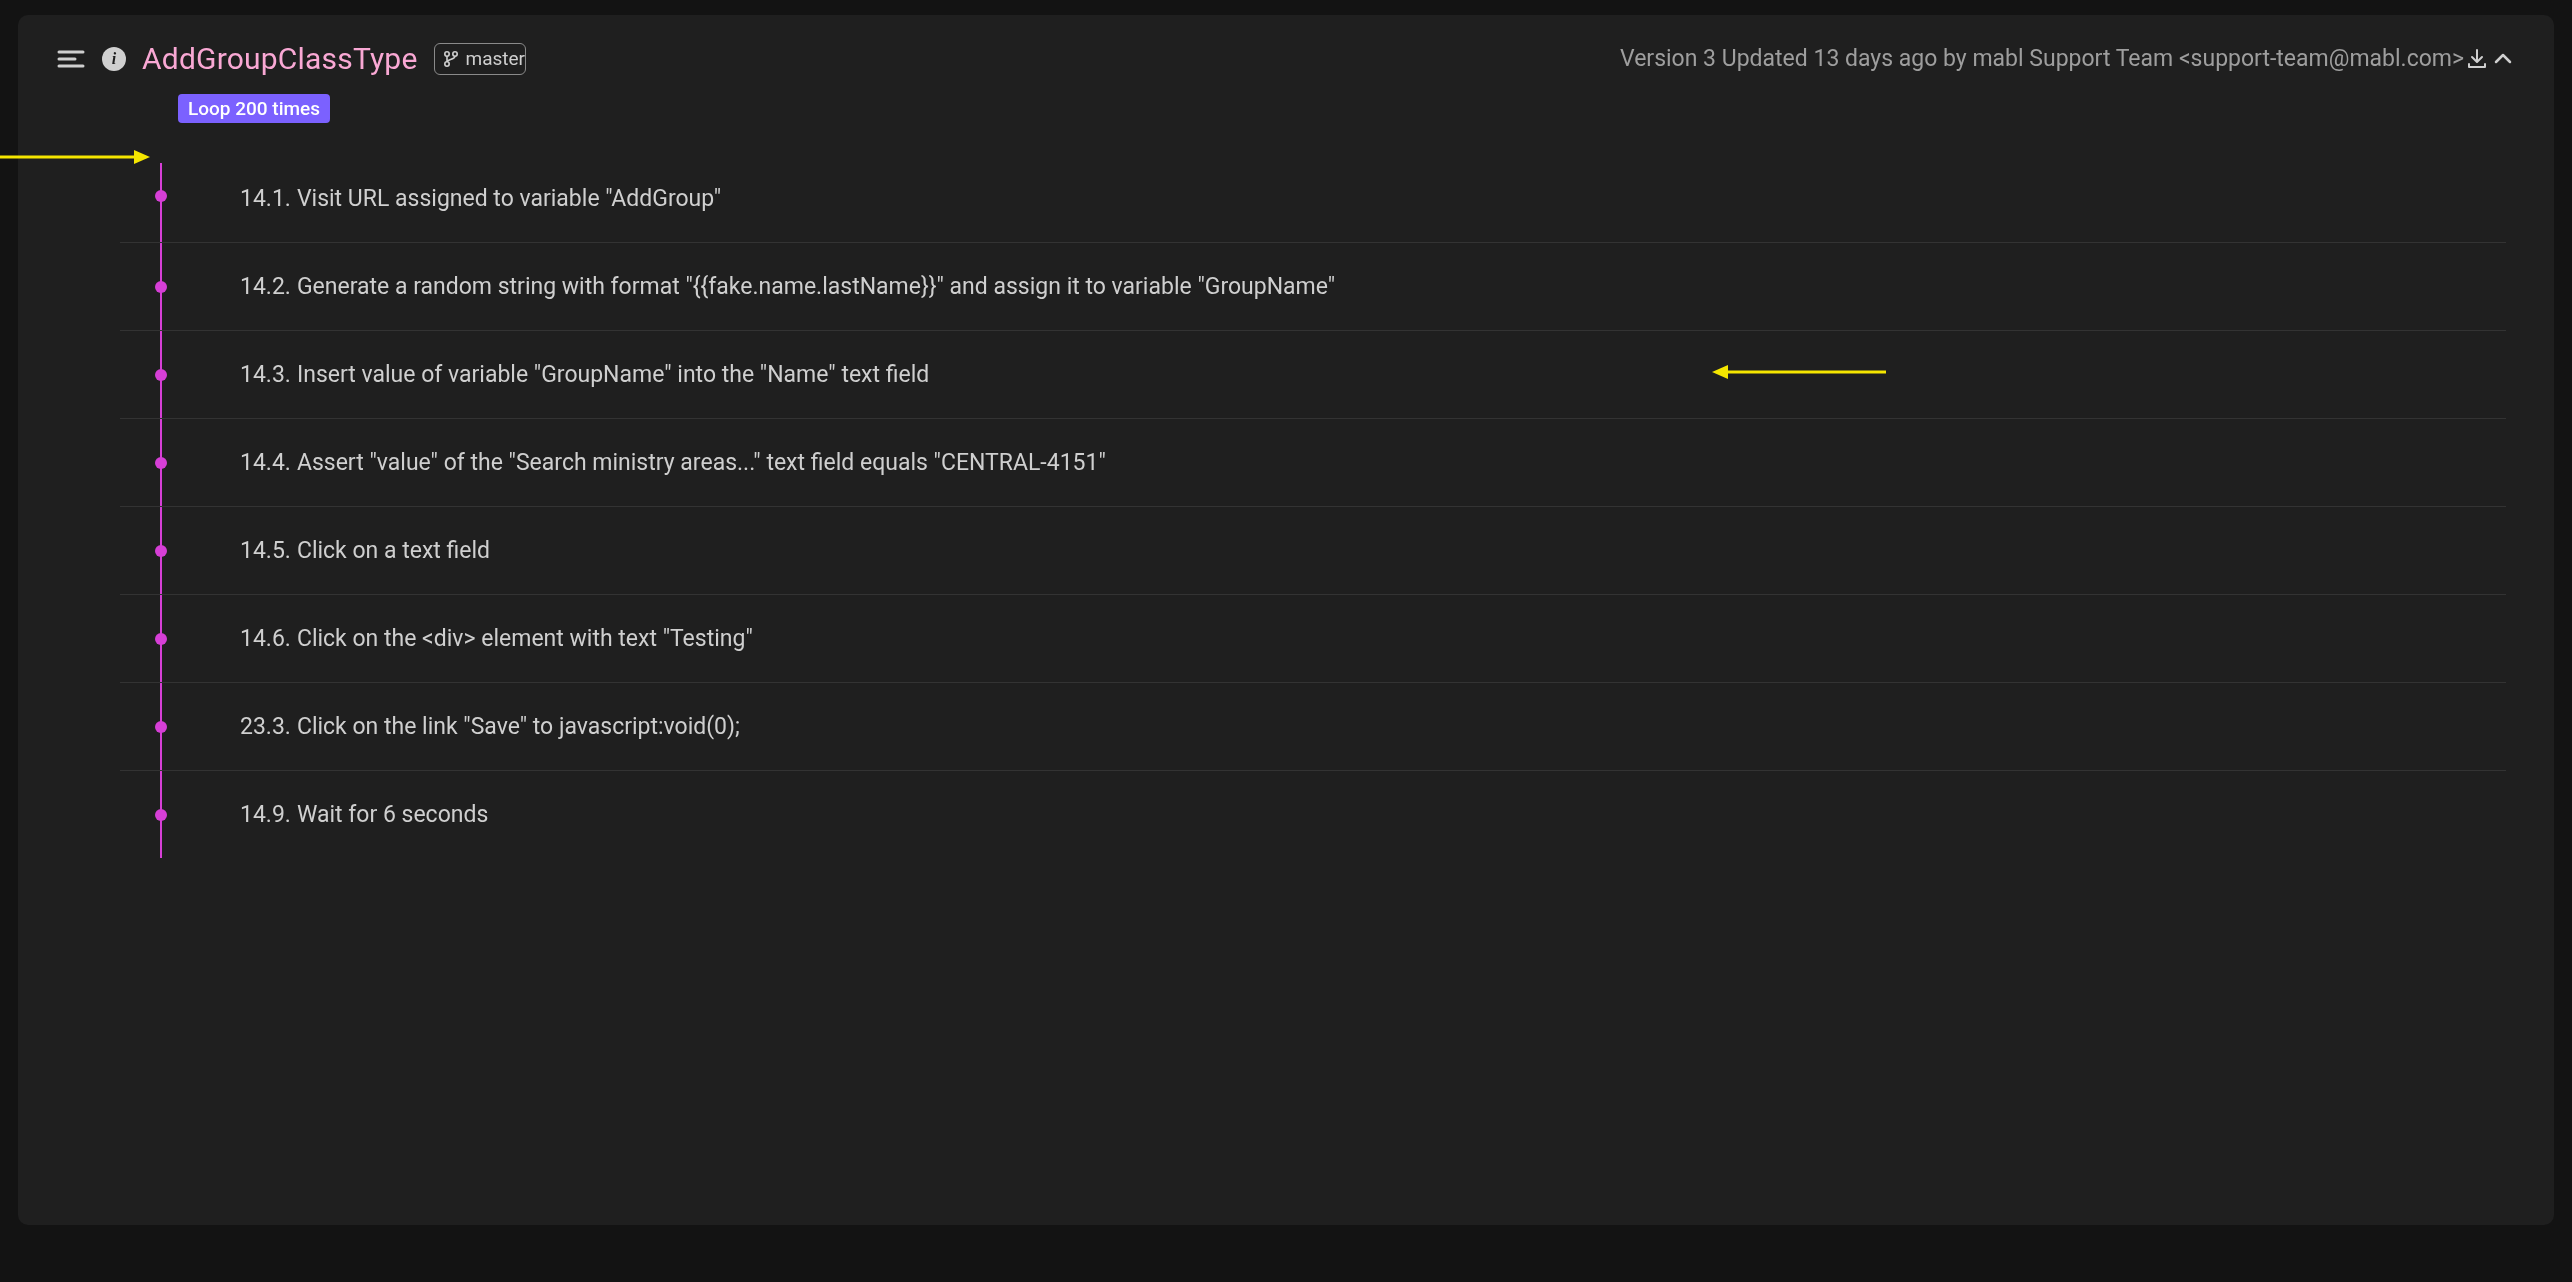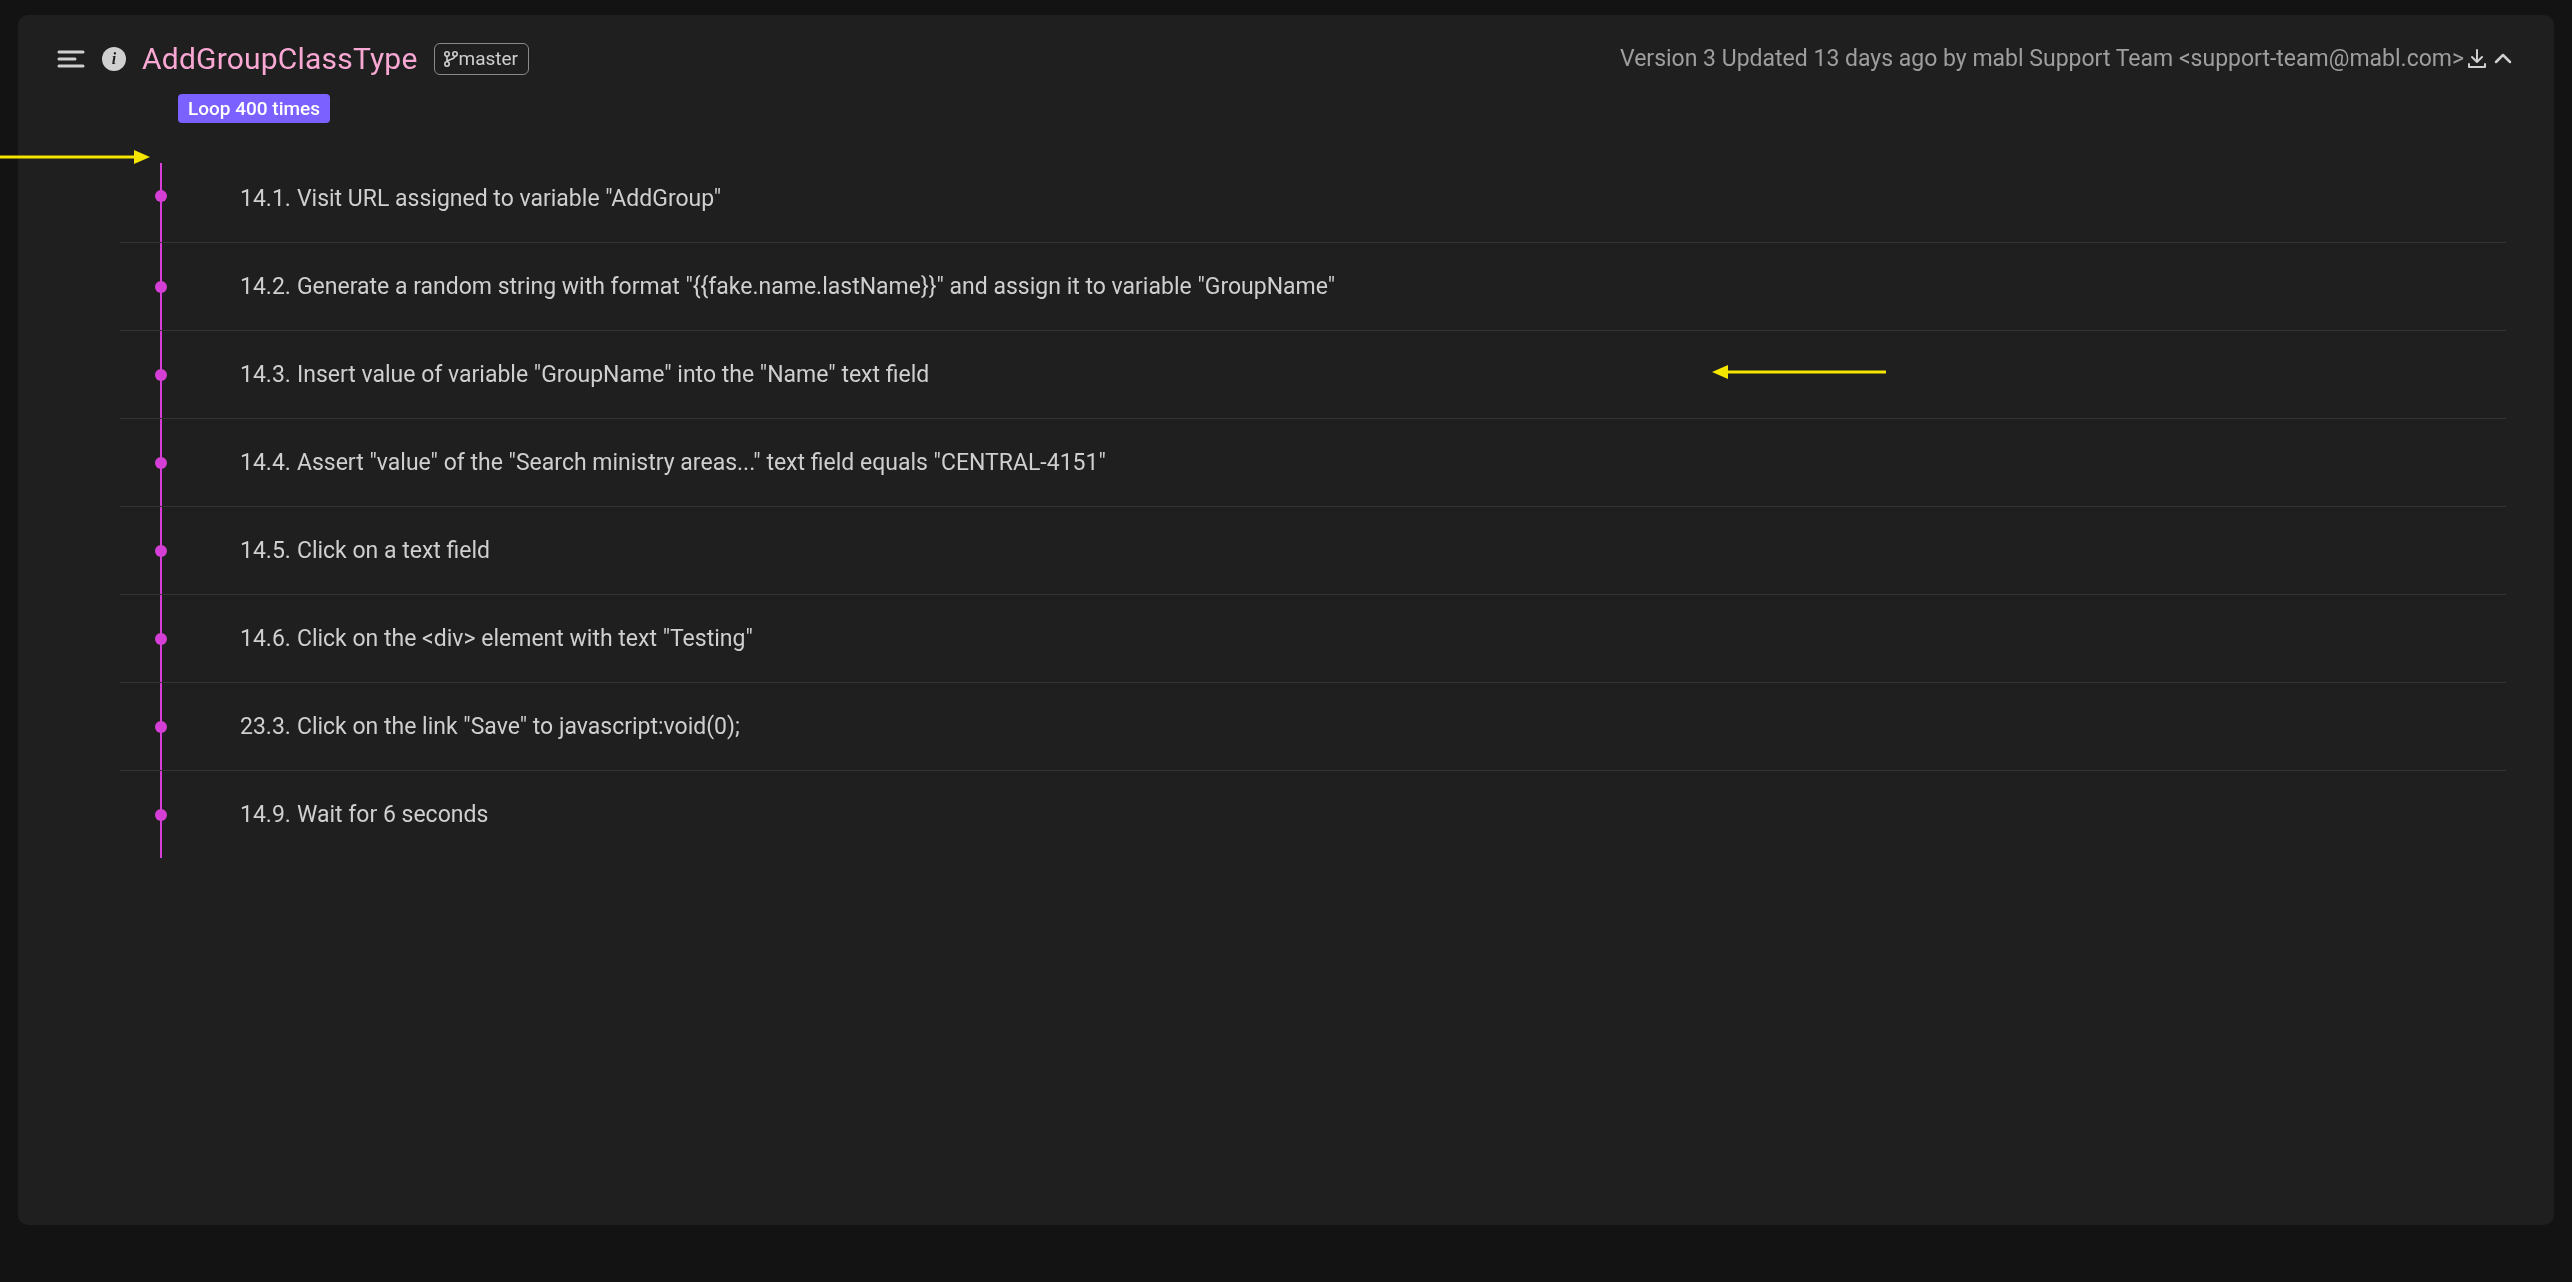--- a/index.html
+++ b/index.html
@@ -51,24 +51,24 @@
   }
   .title {
     font-size: 30px;
     font-weight: 400;
     color: #f9a8d4;
     letter-spacing: 0.2px;
   }
   .branch-chip {
     border: 1px solid #8a8a8a;
     border-radius: 6px;
-    padding: 3px 10px 3px 8px;
+    padding: 3px 0 3px 8px;
     display: inline-flex;
     align-items: center;
-    gap: 0;
+    gap: 7px;
     color: #cfcfcf;
     font-size: 19px;
     height: 32px;
   }
   .branch-chip svg { display: block; }
   .version-text {
     color: #9e9e9e;
     font-size: 23px;
   }
   .dl-icon, .chevron-icon {
@@ -182,21 +182,21 @@
         </svg>
       </div>
       <div class="chevron-icon">
         <svg width="24" height="24" viewBox="0 0 24 24">
           <path d="M5 15 L12 8 L19 15" fill="none" stroke="#cfcfcf" stroke-width="2.5" stroke-linecap="round" stroke-linejoin="round"></path>
         </svg>
       </div>
     </div>
   </div>
 
-  <span class="loop-badge">Loop 400 times</span>
+  <span class="loop-badge">Loop 200 times</span>
 
   
   <div class="arrow arrow-left">
     <svg width="155" height="24" viewBox="0 0 155 24">
       <line x1="0" y1="12" x2="136" y2="12" stroke="#f5e600" stroke-width="3"></line>
       <polygon points="136,5 152,12 136,19" fill="#f5e600"></polygon>
     </svg>
   </div>
   <div class="arrow arrow-right">
     <svg width="176" height="24" viewBox="0 0 176 24">

